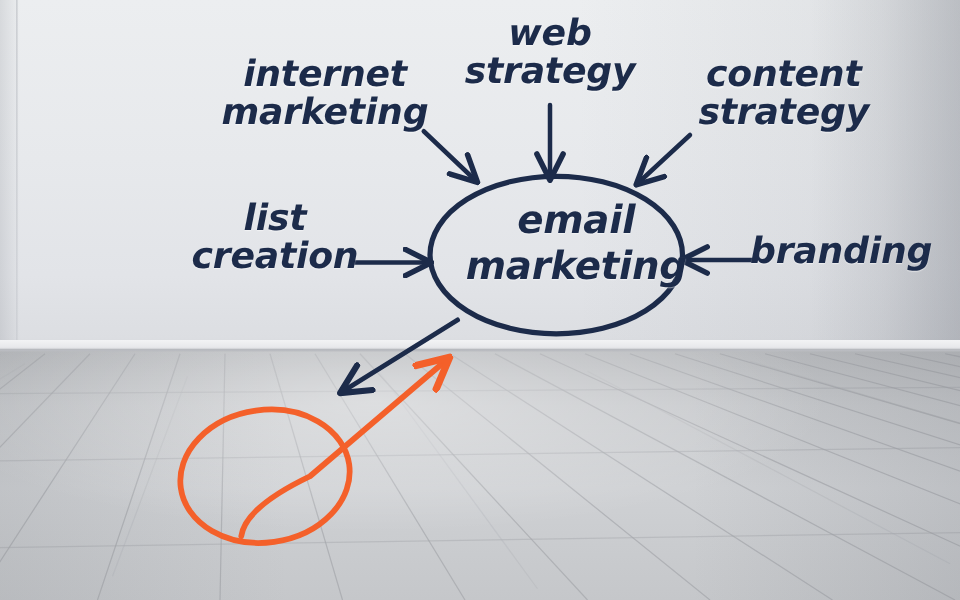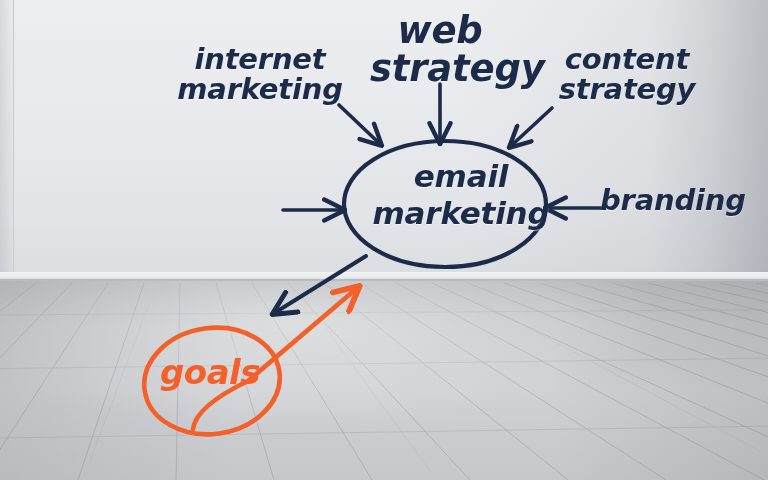--- a/index.html
+++ b/index.html
@@ -96,21 +96,21 @@
     font-family: "DejaVu Sans", sans-serif;
     font-weight: 700;
     font-style: italic;
     line-height: 1.02;
     text-align: center;
     white-space: pre-line;
     letter-spacing: -0.2px;
     text-shadow: 0 1px 1px rgba(255,255,255,0.55);
   }
   .label-internet-marketing { left: 155px; top: 45px;  width: 210px; font-size: 29px; font-style: italic; }
-  .label-web-strategy       { left: 370px; top: 12px;  width: 140px; font-size: 37px; }
+  .label-web-strategy       { left: 370px; top: 12px;  width: 140px; font-size: 29px; }
   .label-content-strategy   { left: 542px; top: 45px;  width: 170px; font-size: 29px; }
   .label-list-creation      { left: 140px; top: 160px; width: 160px; font-size: 29px; }
   .label-branding           { left: 600px; top: 186px; width: 170px; font-size: 29px; text-align: left;}
   .label-email-marketing {
     left: 360px; top: 158px;
     width: 202px;
     font-size: 31px;
     line-height: 1.18;
   }
   .label-goals {
@@ -223,21 +223,22 @@
 
   <div class="label label-internet-marketing">internet
 marketing</div>
 
   <div class="label label-web-strategy">web
 strategy</div>
 
   <div class="label label-content-strategy">content
 strategy</div>
 
+  <div class="label label-list-creation">list
+creation</div>
 
   <div class="label label-branding">branding</div>
 
   <div class="label label-email-marketing">email
 marketing</div>
 
-  <div class="label-goals">goals</div>
 
 </div>
 
 </body></html>

